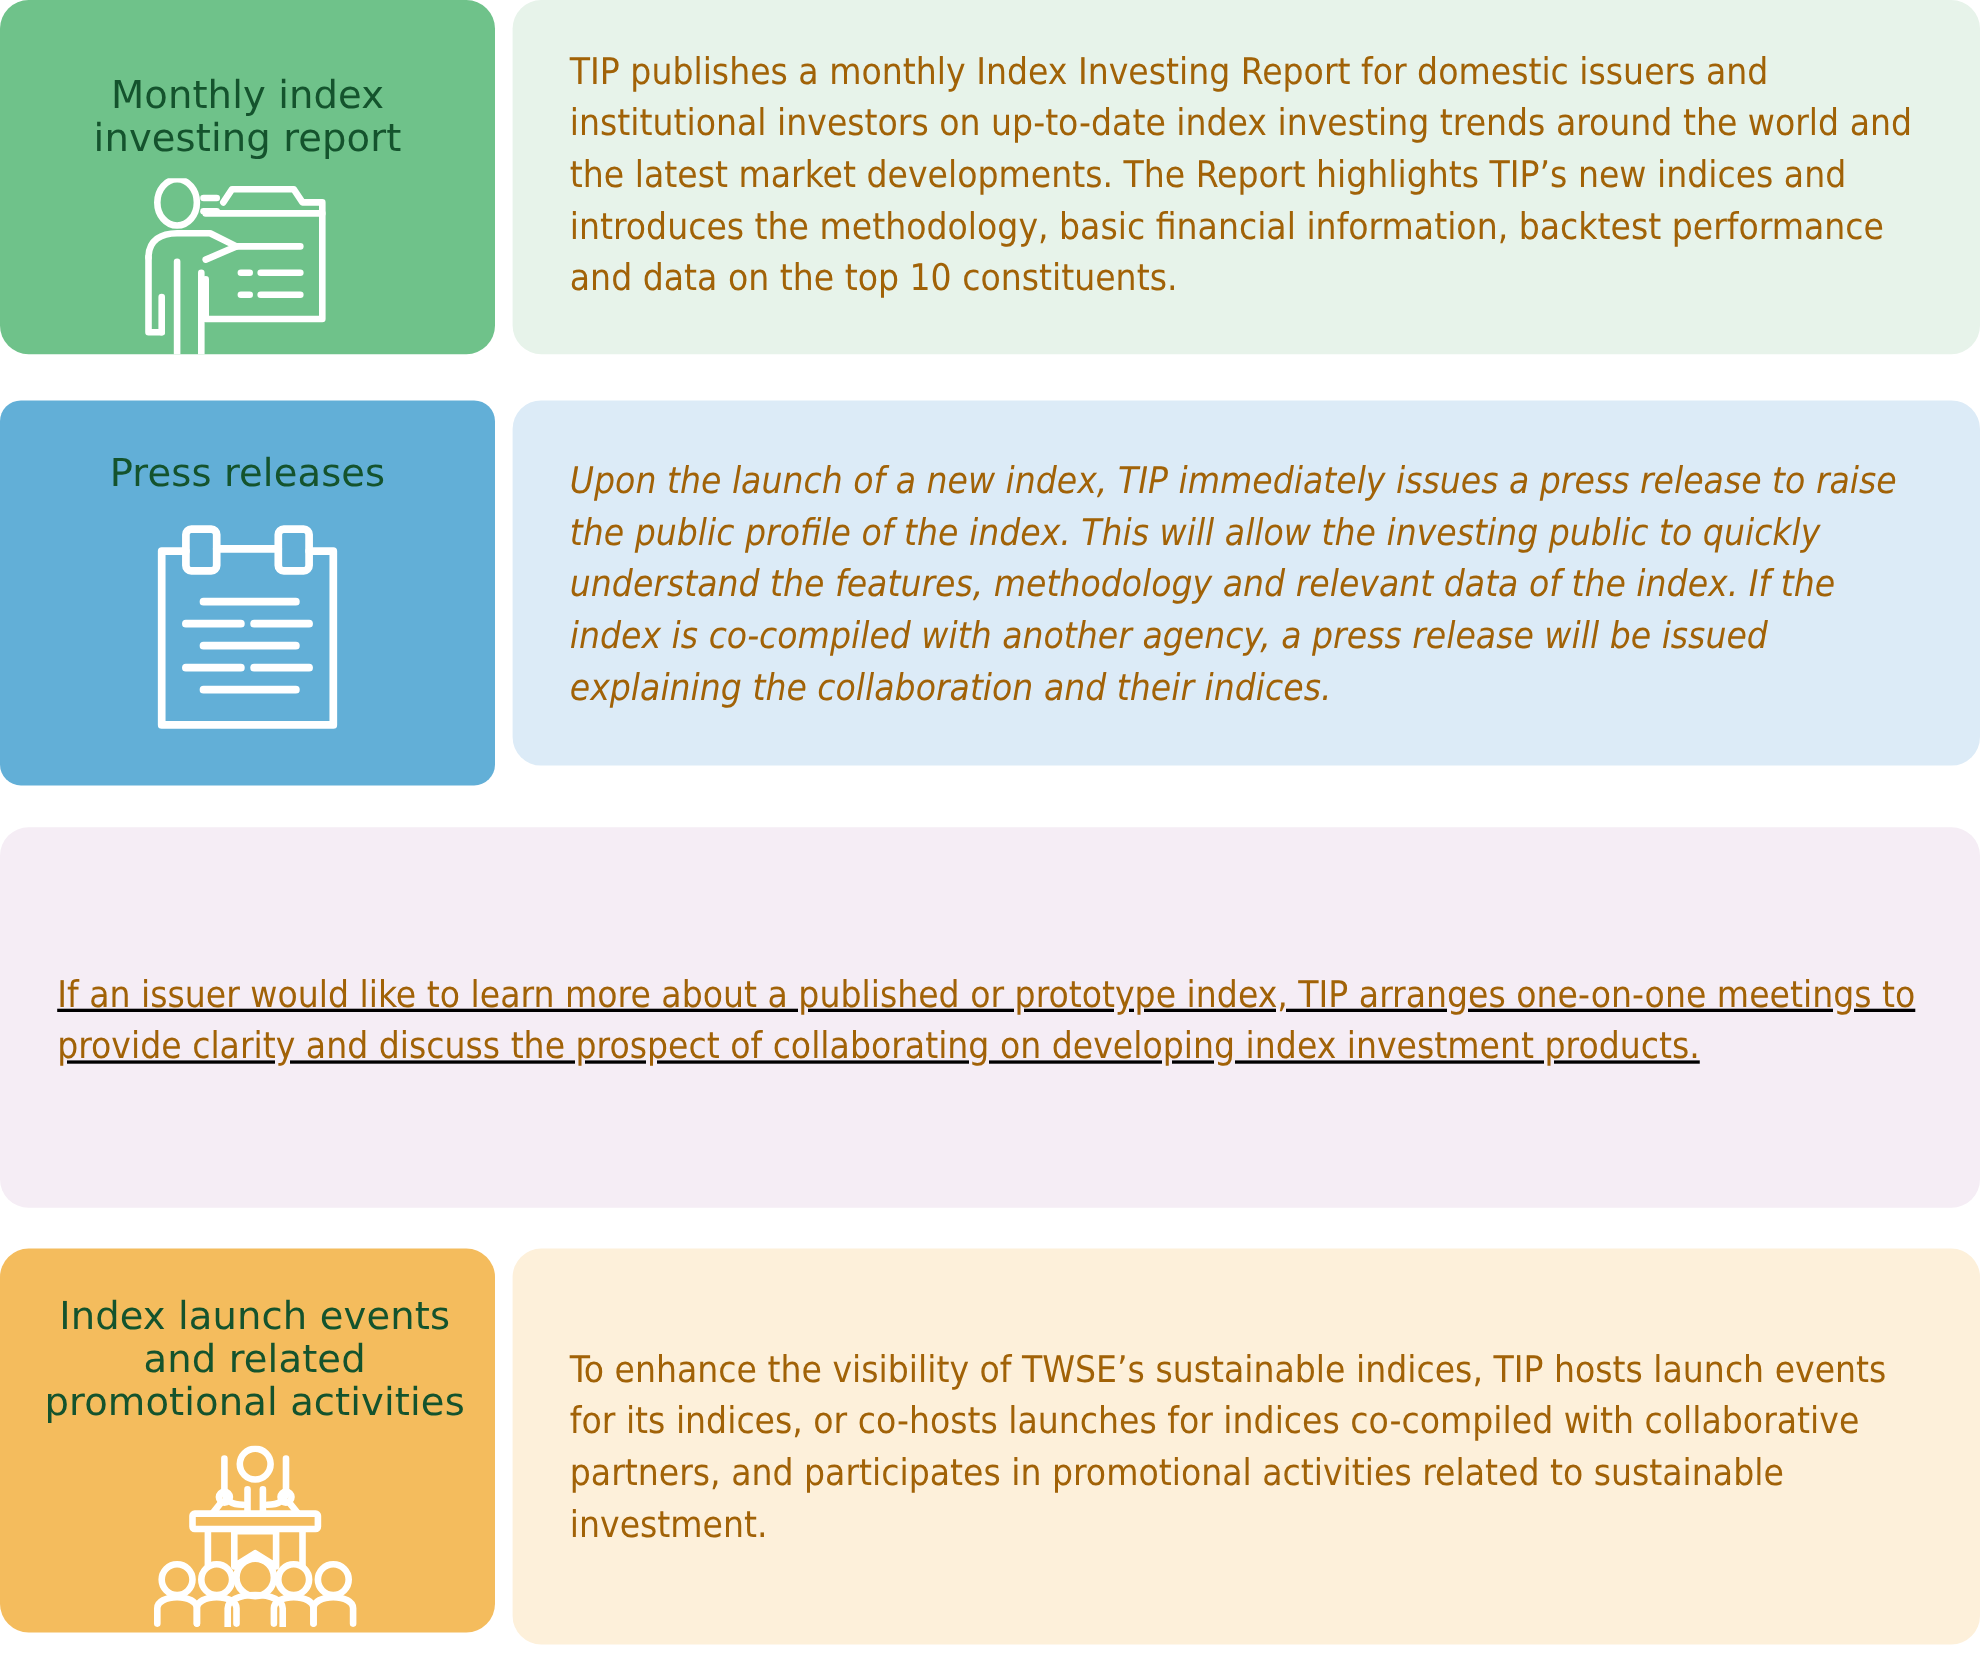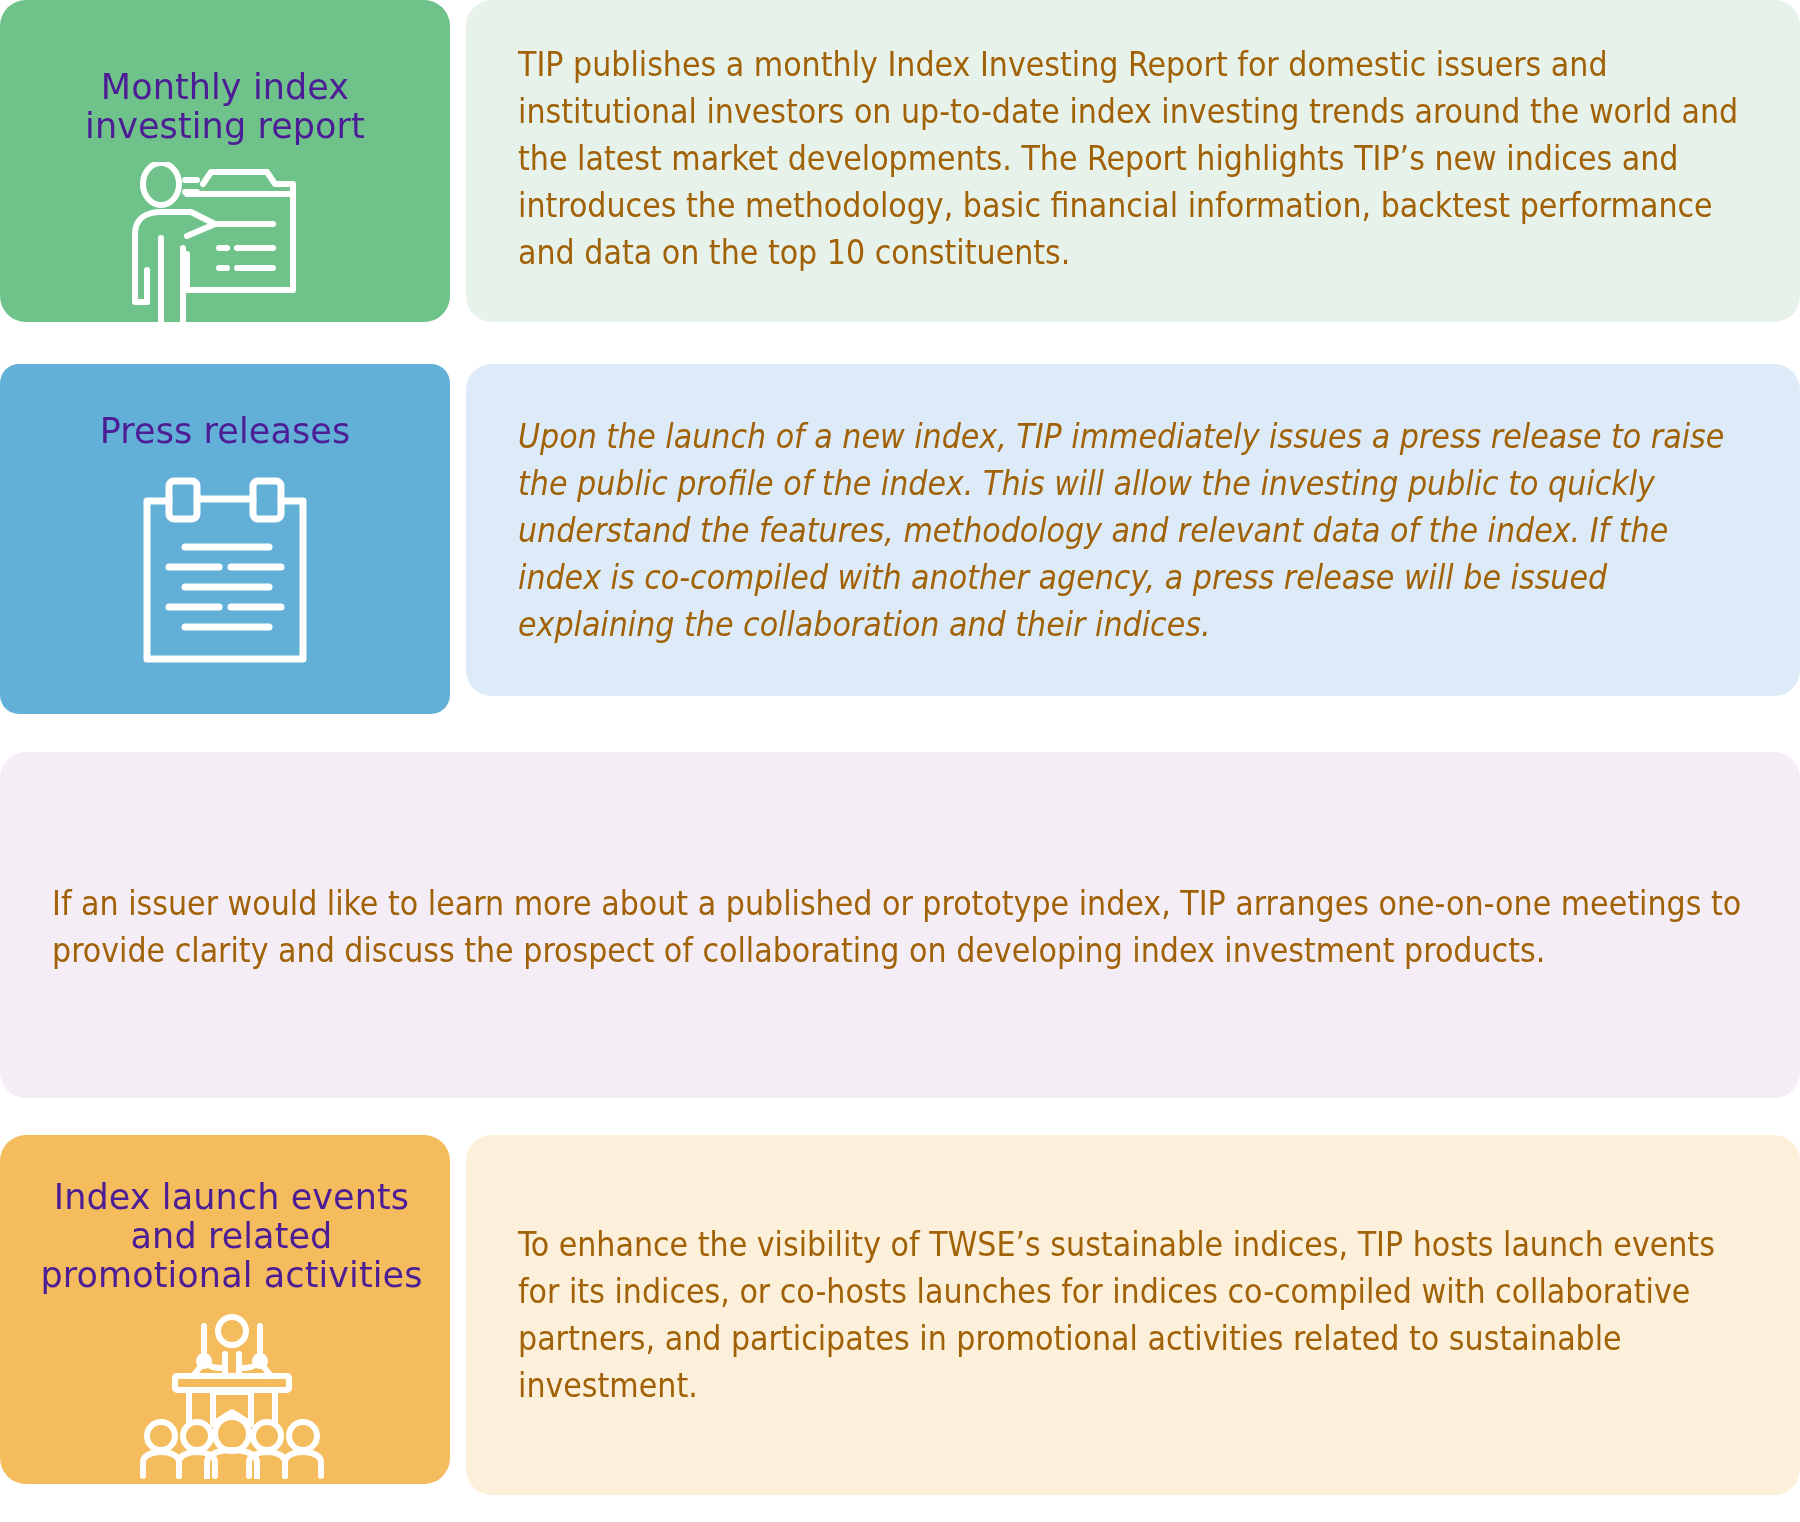--- a/index.html
+++ b/index.html
@@ -44,21 +44,21 @@
     align-items: center;
     box-sizing: border-box;
     overflow: hidden;
   }
   .row-0 .card { margin-bottom: 42px; }
   .row-1 .card { margin-bottom: 38px; border-radius: 19px; }
   .row-2 .card { margin-bottom: 37px; }
   .row-3 .card { margin-bottom: 38px; padding-left: 13px; }
 
   .card-title {
-    color: #4c1d95;
+    color: #14532d;
     font-family: "DejaVu Sans", sans-serif;
     font-size: 35px;
     line-height: 1.12;
     font-weight: 400;
     text-align: center;
     letter-spacing: 0.1px;
     padding: 0 18px;
     white-space: pre-line;
   }
   .row-0 .card-title { margin-top: 68px; }
@@ -78,21 +78,21 @@
     flex: 1 1 auto;
     border-radius: 26px;
     display: flex;
     align-items: center;
     box-sizing: border-box;
     padding: 10px 46px 10px 52px;
     overflow: hidden;
   }
   .row-0 .panel { margin-bottom: 42px; }
   .row-1 .panel { margin-bottom: 56px; font-style: italic; }
-  .row-2 .panel { margin-bottom: 37px; }
+  .row-2 .panel { margin-bottom: 37px; text-decoration: underline; }
   .row-3 .panel { margin-bottom: 27px; }
 
   .panel-text {
     color: #a16207;
     font-family: "Liberation Sans Narrow", "DejaVu Sans Condensed", "Liberation Sans", sans-serif;
     font-size: 33.5px;
     line-height: 47px;
     font-weight: 400;
     font-stretch: condensed;
     text-align: left;

